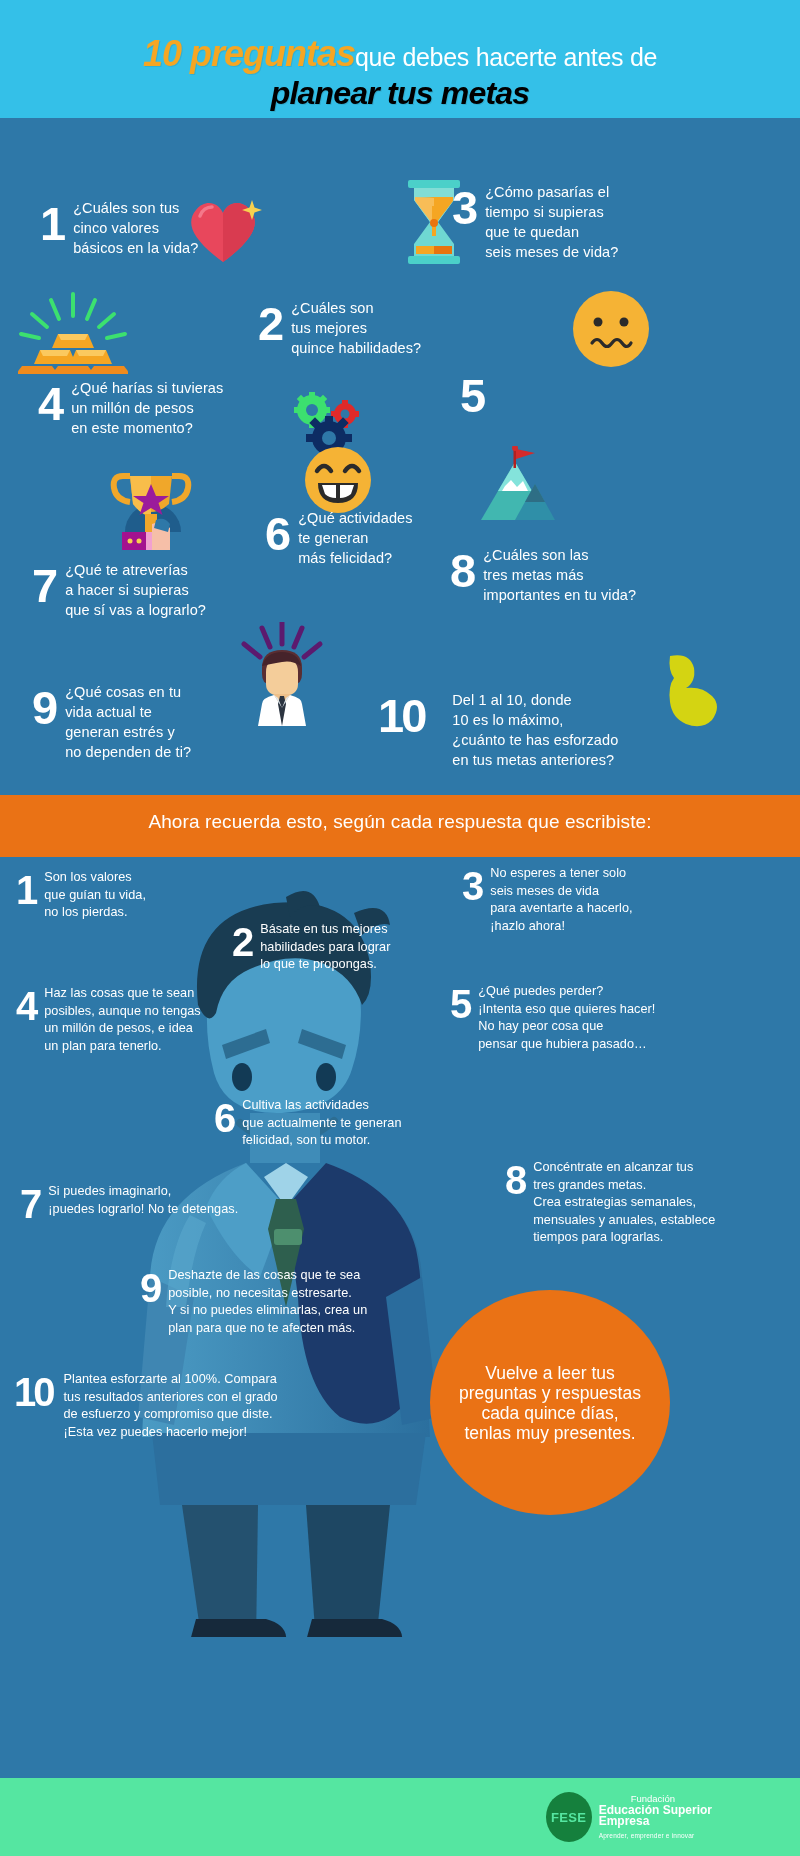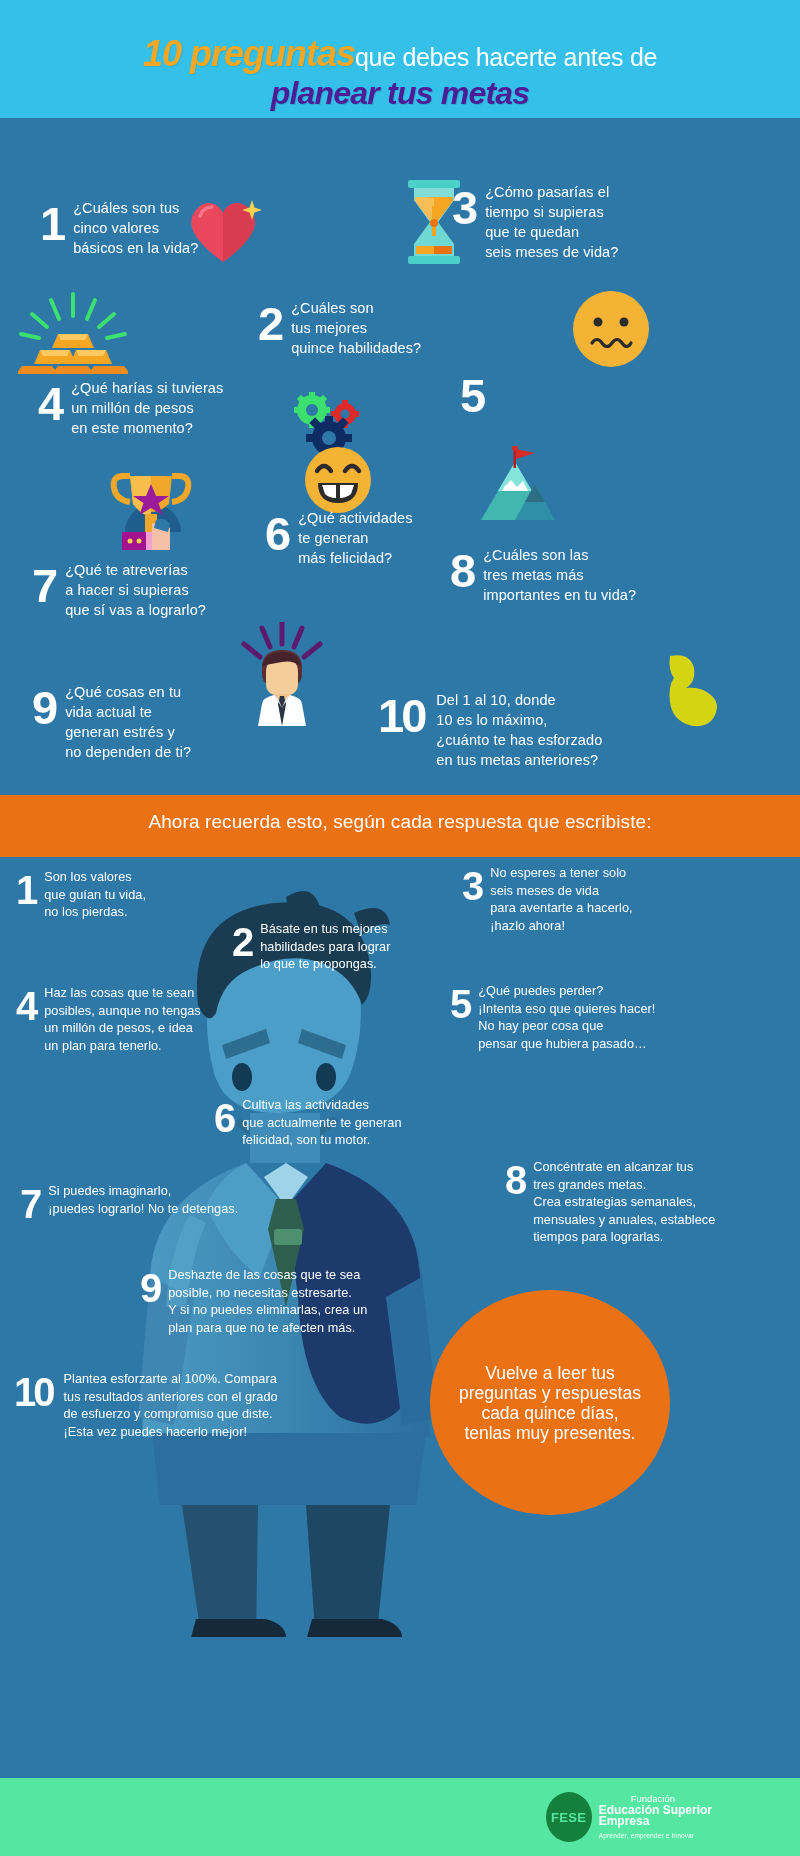--- a/index.html
+++ b/index.html
@@ -50,21 +50,21 @@
     letter-spacing: -0.3px;
   }
   .title-line2 {
     position: absolute;
     left: 0; top: 77px;
     width: 800px;
     text-align: center;
     font-size: 32px;
     font-weight: bold;
     font-style: italic;
-    color: #4c1d95;
+    color: #000000;
     letter-spacing: -0.8px;
     line-height: 1;
     white-space: nowrap;
     text-shadow: 1px 1px 0 rgba(0,0,0,0.10);
   }
 
   
   .subheader {
     position: absolute;
     left: 0; top: 118px;
@@ -418,21 +418,21 @@
     <div class="qitem" style="left:32px; top:512px; width:230px;">
       <div class="qnum">9</div>
       <div class="qtext" style="white-space:pre-line;">¿Qué cosas en tu
 vida actual te
 generan estrés y
 no dependen de ti?</div>
     </div>
 
     <div class="qitem" style="left:378px; top:520px; width:280px;">
       <div class="qnum" style="letter-spacing:-3px;">10</div>
-      <div class="qtext" style="white-space:pre-line; margin-left:12px;">Del 1 al 10, donde
+      <div class="qtext" style="white-space:pre-line; margin-left:28px;">Del 1 al 10, donde
 10 es lo máximo,
 ¿cuánto te has esforzado
 en tus metas anteriores?</div>
     </div>
   </div>
 
   <div class="answers-banner">
     <div class="answers-banner-text">Ahora recuerda esto, según cada respuesta que escribiste:</div>
   </div>
 

